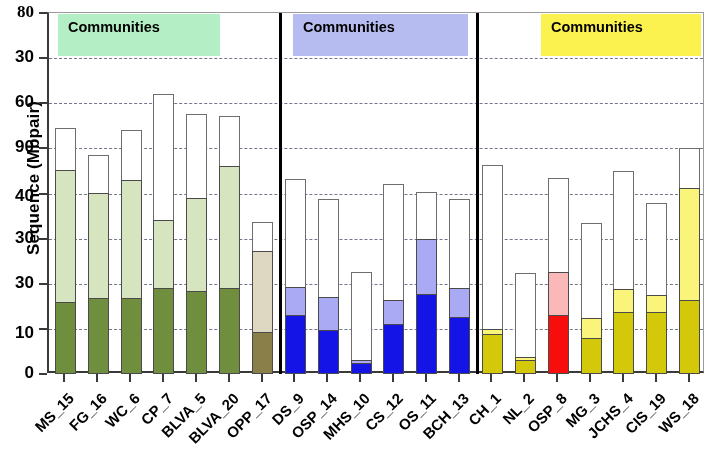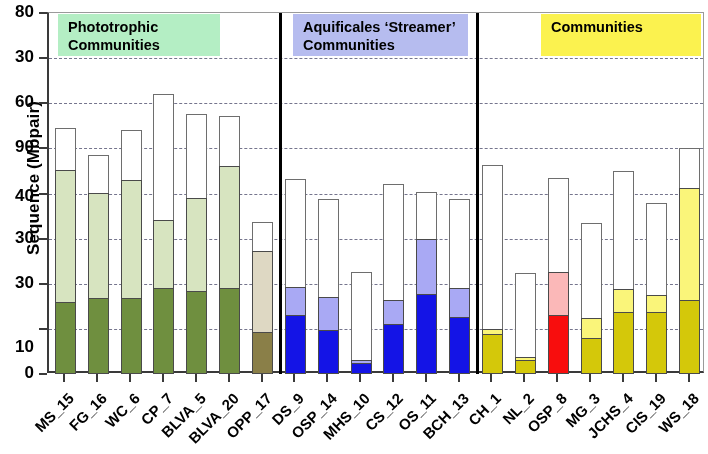--- a/index.html
+++ b/index.html
@@ -110,35 +110,35 @@
 <body>
 
 <div id="chart-root">
 
   <div id="y-axis-title">Sequence (Mbpair)</div>
 
   <div id="y-axis">
       <div class="ytick" style="top: 373px;"></div>
       <div class="ylabel" style="top: 364px;">0</div>
       <div class="ytick" style="top: 327.875px;"></div>
-      <div class="ylabel" style="top: 338px;">10</div>
+      <div class="ylabel" style="top: 324px;">10</div>
       <div class="ytick" style="top: 282.75px;"></div>
       <div class="ylabel" style="top: 273.75px;">30</div>
       <div class="ytick" style="top: 237.625px;"></div>
       <div class="ylabel" style="top: 228.625px;">30</div>
       <div class="ytick" style="top: 192.5px;"></div>
       <div class="ylabel" style="top: 187px;">40</div>
       <div class="ytick" style="top: 147.375px;"></div>
       <div class="ylabel" style="top: 138.375px;">90</div>
       <div class="ytick" style="top: 102.25px;"></div>
       <div class="ylabel" style="top: 93.25px;">60</div>
       <div class="ytick" style="top: 57.125px;"></div>
       <div class="ylabel" style="top: 48.125px;">30</div>
       <div class="ytick" style="top: 12px;"></div>
-      <div class="ylabel" style="top: 3px;">80</div>
+      <div class="ylabel" style="top: 3px; font-family: Liberation Serif, serif;">80</div>
     </div>
 
   <div id="plot-area">
     <div id="gridlines">
         <div class="gridline" style="top: 315.875px;"></div>
         <div class="gridline" style="top: 270.75px;"></div>
         <div class="gridline" style="top: 225.625px;"></div>
         <div class="gridline" style="top: 180.5px;"></div>
         <div class="gridline" style="top: 135.375px;"></div>
         <div class="gridline" style="top: 90.25px;"></div>
@@ -247,25 +247,23 @@
         </div>
       </div>
     <div id="separators-layer">
         <div class="separator" style="left: 229.95px;"></div>
         <div class="separator" style="left: 427.05px;"></div>
       </div>
   </div>
 
   <div id="group-banners">
       <div class="group-banner" style="left: 58px; width: 162px; top: 14px; height: 42px; background: rgb(180, 238, 196);">
-        <div>Phototrophic</div>
         <div>Communities</div>
       </div>
       <div class="group-banner" style="left: 293px; width: 175px; top: 14px; height: 42px; background: rgb(182, 188, 239);">
-        <div>Aquificales ‘Streamer’</div>
         <div>Communities</div>
       </div>
       <div class="group-banner" style="left: 541px; width: 160px; top: 14px; height: 42px; background: rgb(251, 242, 79);">
         <div>Communities</div>
       </div>
     </div>
   <div id="x-axis">
       <div class="xtick" style="left: 63.425px;"></div>
       <div class="xlabel" style="left: -78.575px; width: 150px; top: 387px;">MS_15</div>
       <div class="xtick" style="left: 96.275px;"></div>

